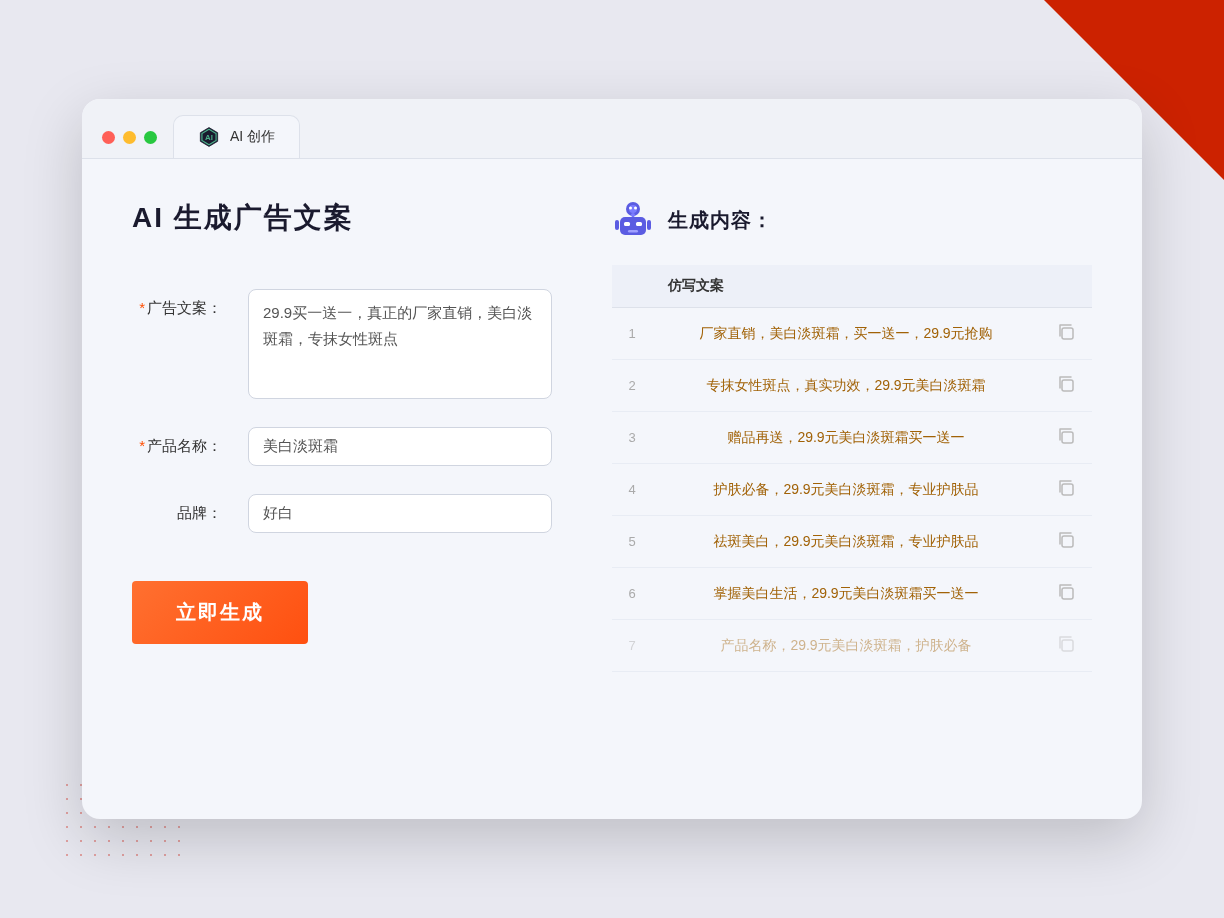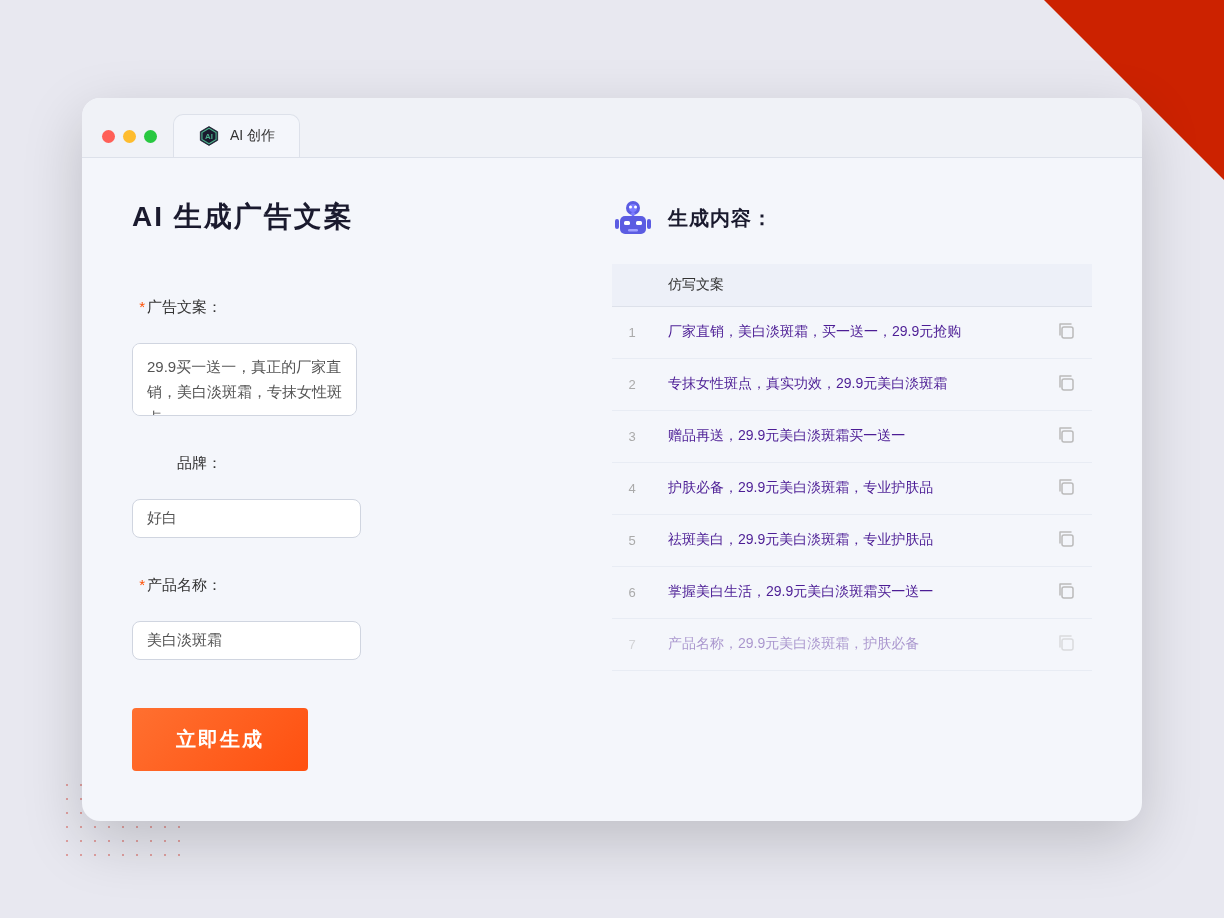--- a/index.html
+++ b/index.html
@@ -113,21 +113,20 @@
       color: #1a1a2e;
       margin-bottom: 52px;
       letter-spacing: 2px;
     }
 
     .form-row {
       display: flex;
       align-items: flex-start;
       margin-bottom: 28px;
       gap: 26px;
-      flex-direction: column;
     }
     .form-label {
       font-size: 15px;
       color: #333;
       min-width: 90px;
       text-align: right;
       padding-top: 10px;
       white-space: nowrap;
     }
     .required-star {
@@ -189,42 +188,43 @@
     }
 
     
     .results-table {
       width: 100%;
       border-collapse: collapse;
     }
     .results-table thead th {
       text-align: left;
       font-size: 14px;
-      font-weight: 400;
+      font-weight: 700;
       color: #333;
       padding: 12px 16px;
       background: #edf0f8;
       border-bottom: 1px solid #dde1ea;
     }
     .results-table thead th:first-child {
       width: 40px;
       color: #888;
     }
     .results-table tbody tr {
       border-bottom: 1px solid #e8ecf4;
       transition: background 0.15s;
     }
     .results-table tbody tr:last-child {
       opacity: 0.45;
     }
     .results-table tbody td {
       padding: 14px 16px;
       font-size: 14px;
-      color: #4c1d95;
+      color: #a16207;
       vertical-align: middle;
+      text-align: center;
     }
     .results-table tbody td:first-child {
       color: #aaa;
       font-size: 13px;
       width: 30px;
       text-align: center;
     }
     .copy-icon-cell {
       width: 32px;
       text-align: right;
@@ -270,30 +270,30 @@
       
       <div class="form-row">
         <label class="form-label">
           <span class="required-star">*</span><span>广告文案：</span>
         </label>
         <textarea class="form-input" style="">29.9买一送一，真正的厂家直销，美白淡斑霜，专抹女性斑点</textarea>
       </div>
 
       
       <div class="form-row">
-        <label class="form-label">品牌：</label>
-        <input type="text" class="form-input" value="好白" style="">
-      </div>
-
-      
-      <div class="form-row">
         <label class="form-label">
           <span class="required-star">*</span><span>产品名称：</span>
         </label>
         <input type="text" class="form-input" value="美白淡斑霜" style="">
+      </div>
+
+      
+      <div class="form-row">
+        <label class="form-label">品牌：</label>
+        <input type="text" class="form-input" value="好白" style="">
       </div>
 
       
       <button class="generate-btn">立即生成</button>
     </div>
 
     <div class="right-panel">
       <div class="right-header">
 
         <svg class="robot-icon" viewBox="0 0 42 42" fill="none" xmlns="http://www.w3.org/2000/svg">

